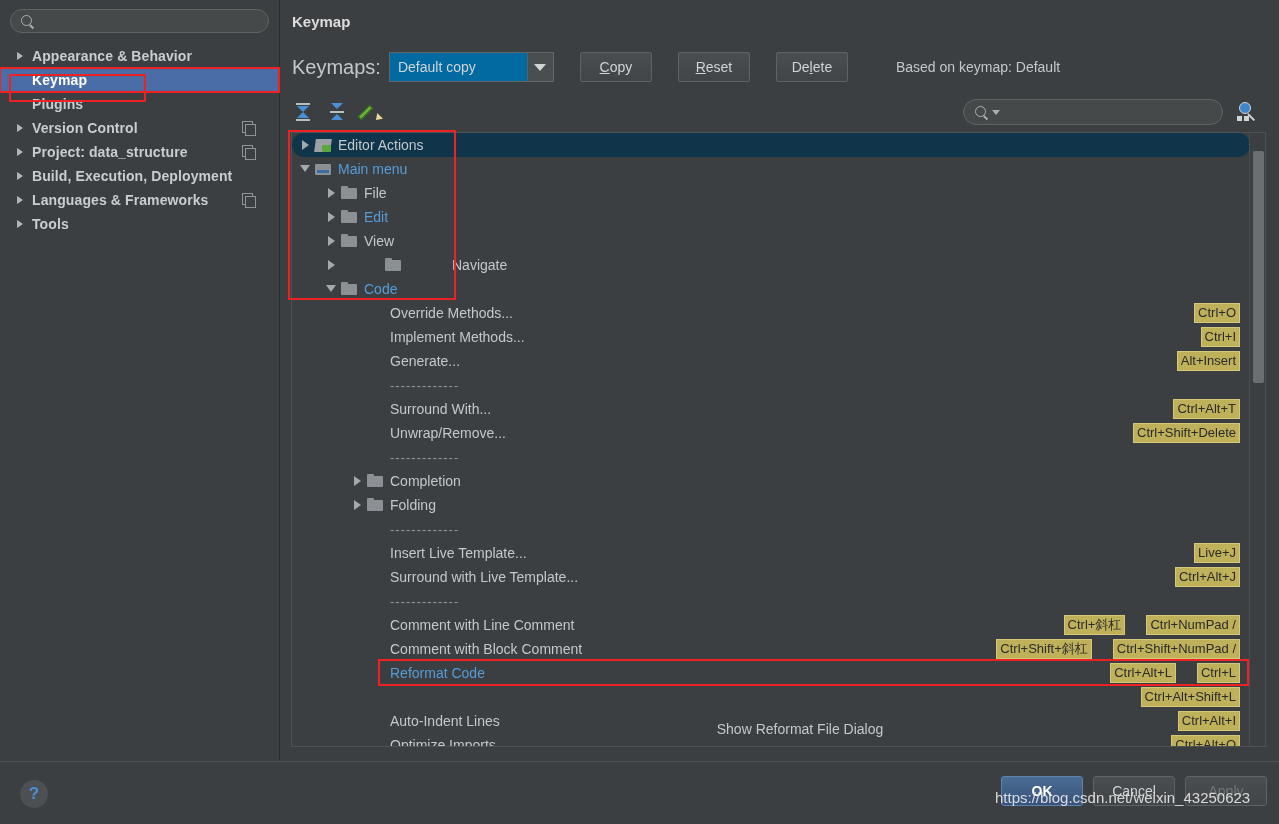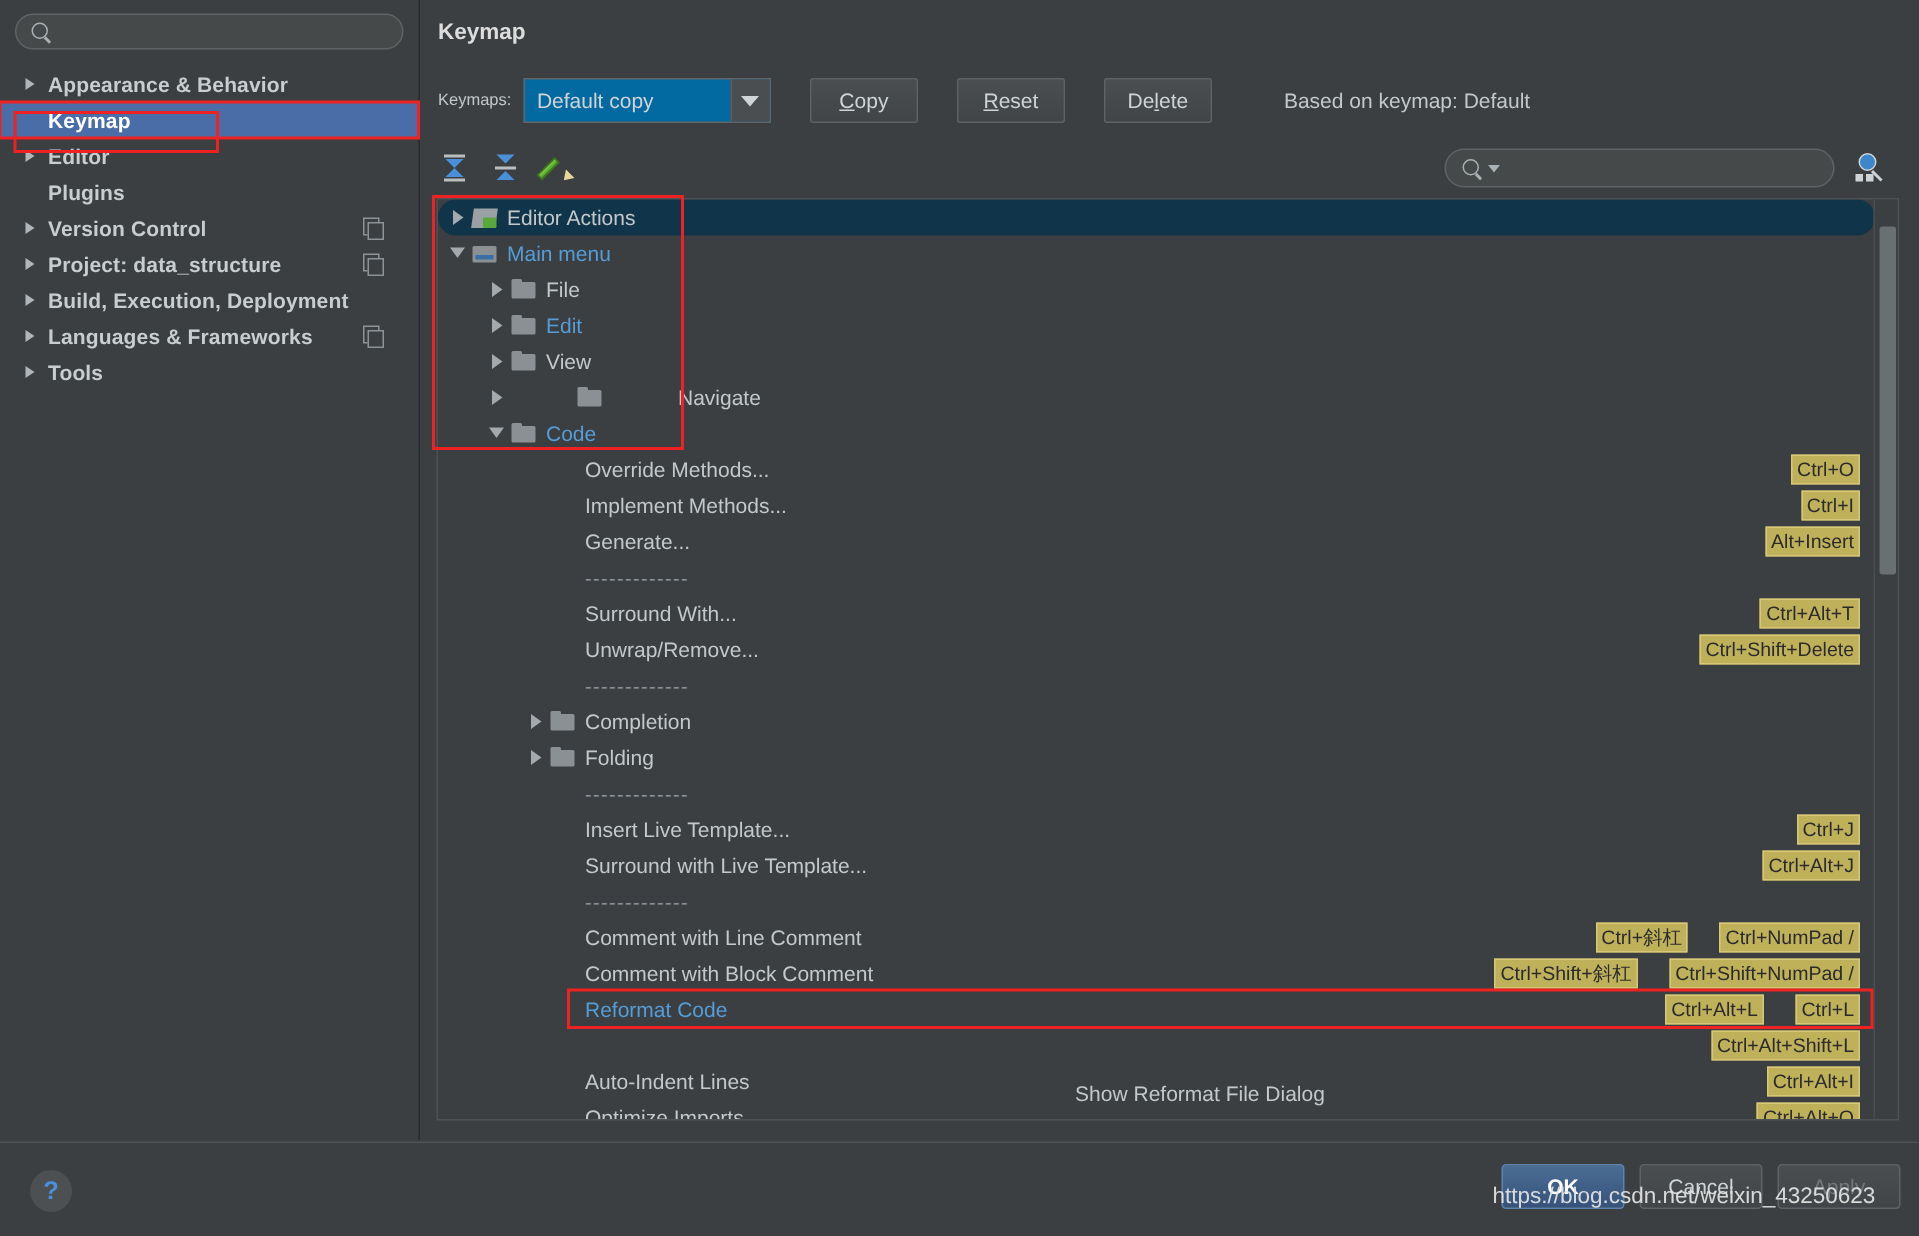--- a/index.html
+++ b/index.html
@@ -110,21 +110,21 @@
   #panel-title {
     position: absolute; left: 11px; top: 13px;
     font-size: 15px; font-weight: bold; color: #dcdcdc;
   }
 
   #keymap-row {
     position: absolute; left: 11px; top: 52px;
     height: 30px;
     display: flex; align-items: center;
   }
-  #keymaps-label { font-size: 11px; color: #c3c8cb; margin-right: 8px; }
+  #keymaps-label { font-size: 20px; color: #c3c8cb; margin-right: 8px; }
   #keymap-combo {
     width: 165px; height: 30px;
     background: #0369a1;
     border: 1px solid #616669;
     display: flex; align-items: center;
     position: relative;
   }
   #keymap-combo-value {
     padding-left: 8px; font-size: 14px; color: #cfd4d7;
   }
@@ -417,24 +417,20 @@
     </div>
 
     <div id="setting-tree">
         <div class="st-row">
           <span class="st-arrow has"></span>
           <span class="st-label">Appearance &amp; Behavior</span>
         </div>
         <div class="st-row selected boxed plain">
           <span class="st-arrow"></span>
           <span class="st-label">Keymap</span>
-        </div>
-        <div class="st-row">
-          <span class="st-arrow has"></span>
-          <span class="st-label">Editor</span>
         </div>
         <div class="st-row plain">
           <span class="st-arrow"></span>
           <span class="st-label">Plugins</span>
         </div>
         <div class="st-row">
           <span class="st-arrow has"></span>
           <span class="st-label">Version Control</span>
           <span class="st-copy"></span>
         </div>
@@ -618,21 +614,21 @@
         <div class="k-row" style="padding-left: 58px;">
           <span class="k-arrow"></span>
           <span class="k-icon"></span>
           <span class="k-sep">-------------</span>
         </div>
         <div class="k-row" style="padding-left: 58px;">
           <span class="k-arrow"></span>
           <span class="k-icon"></span>
           <span class="k-label">Insert Live Template...</span>
           <span class="k-shortcuts">
-            <span class="chip">Ctrl+J</span>
+            <span class="chip">Live+J</span>
           </span>
         </div>
         <div class="k-row" style="padding-left: 58px;">
           <span class="k-arrow"></span>
           <span class="k-icon"></span>
           <span class="k-label">Surround with Live Template...</span>
           <span class="k-shortcuts">
             <span class="chip">Ctrl+Alt+J</span>
           </span>
         </div>

